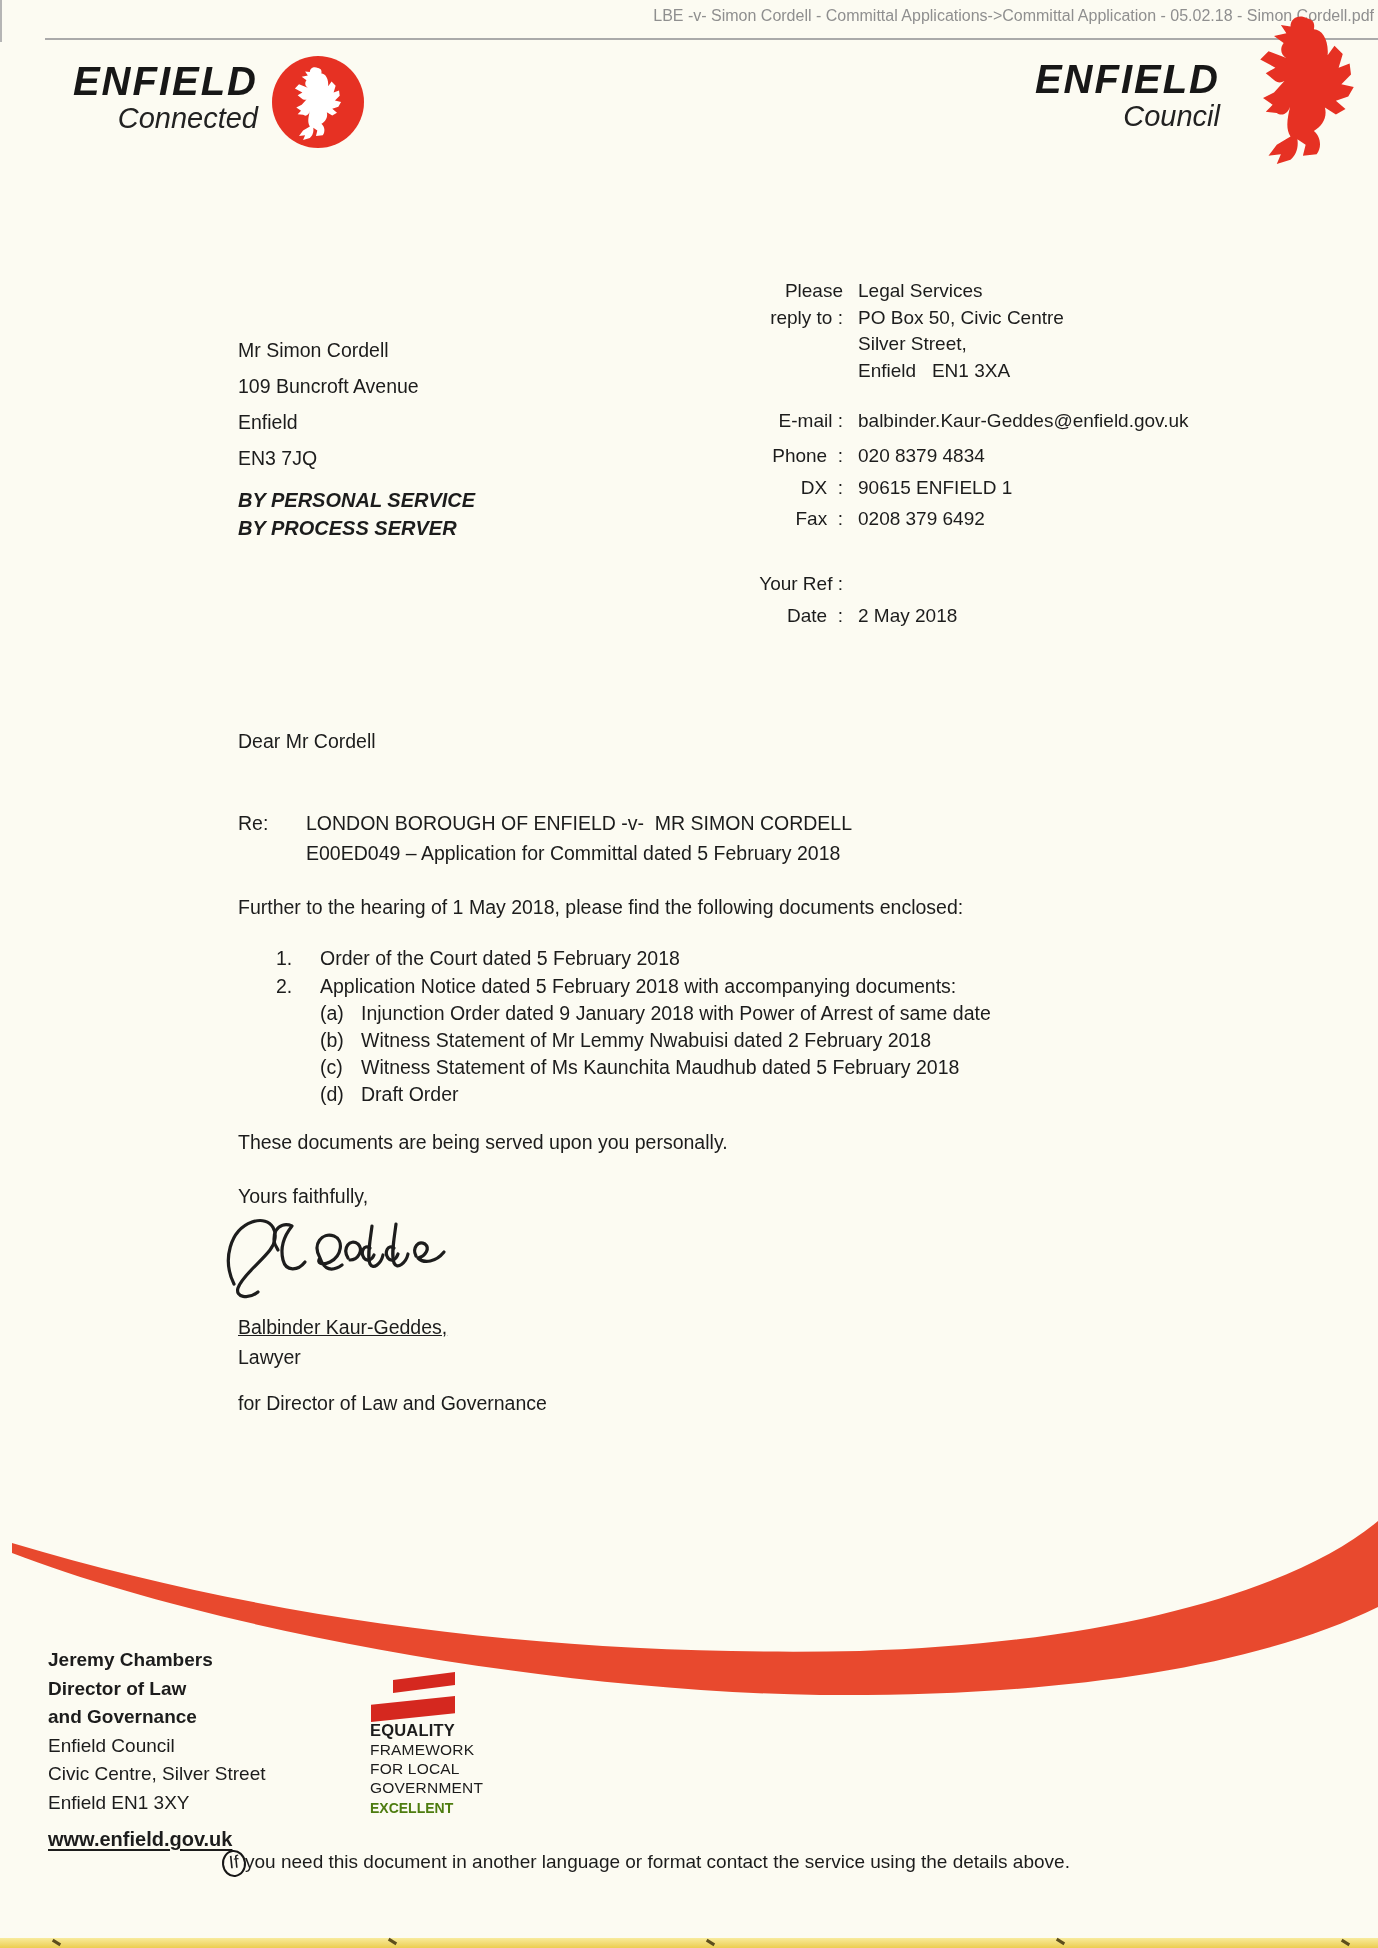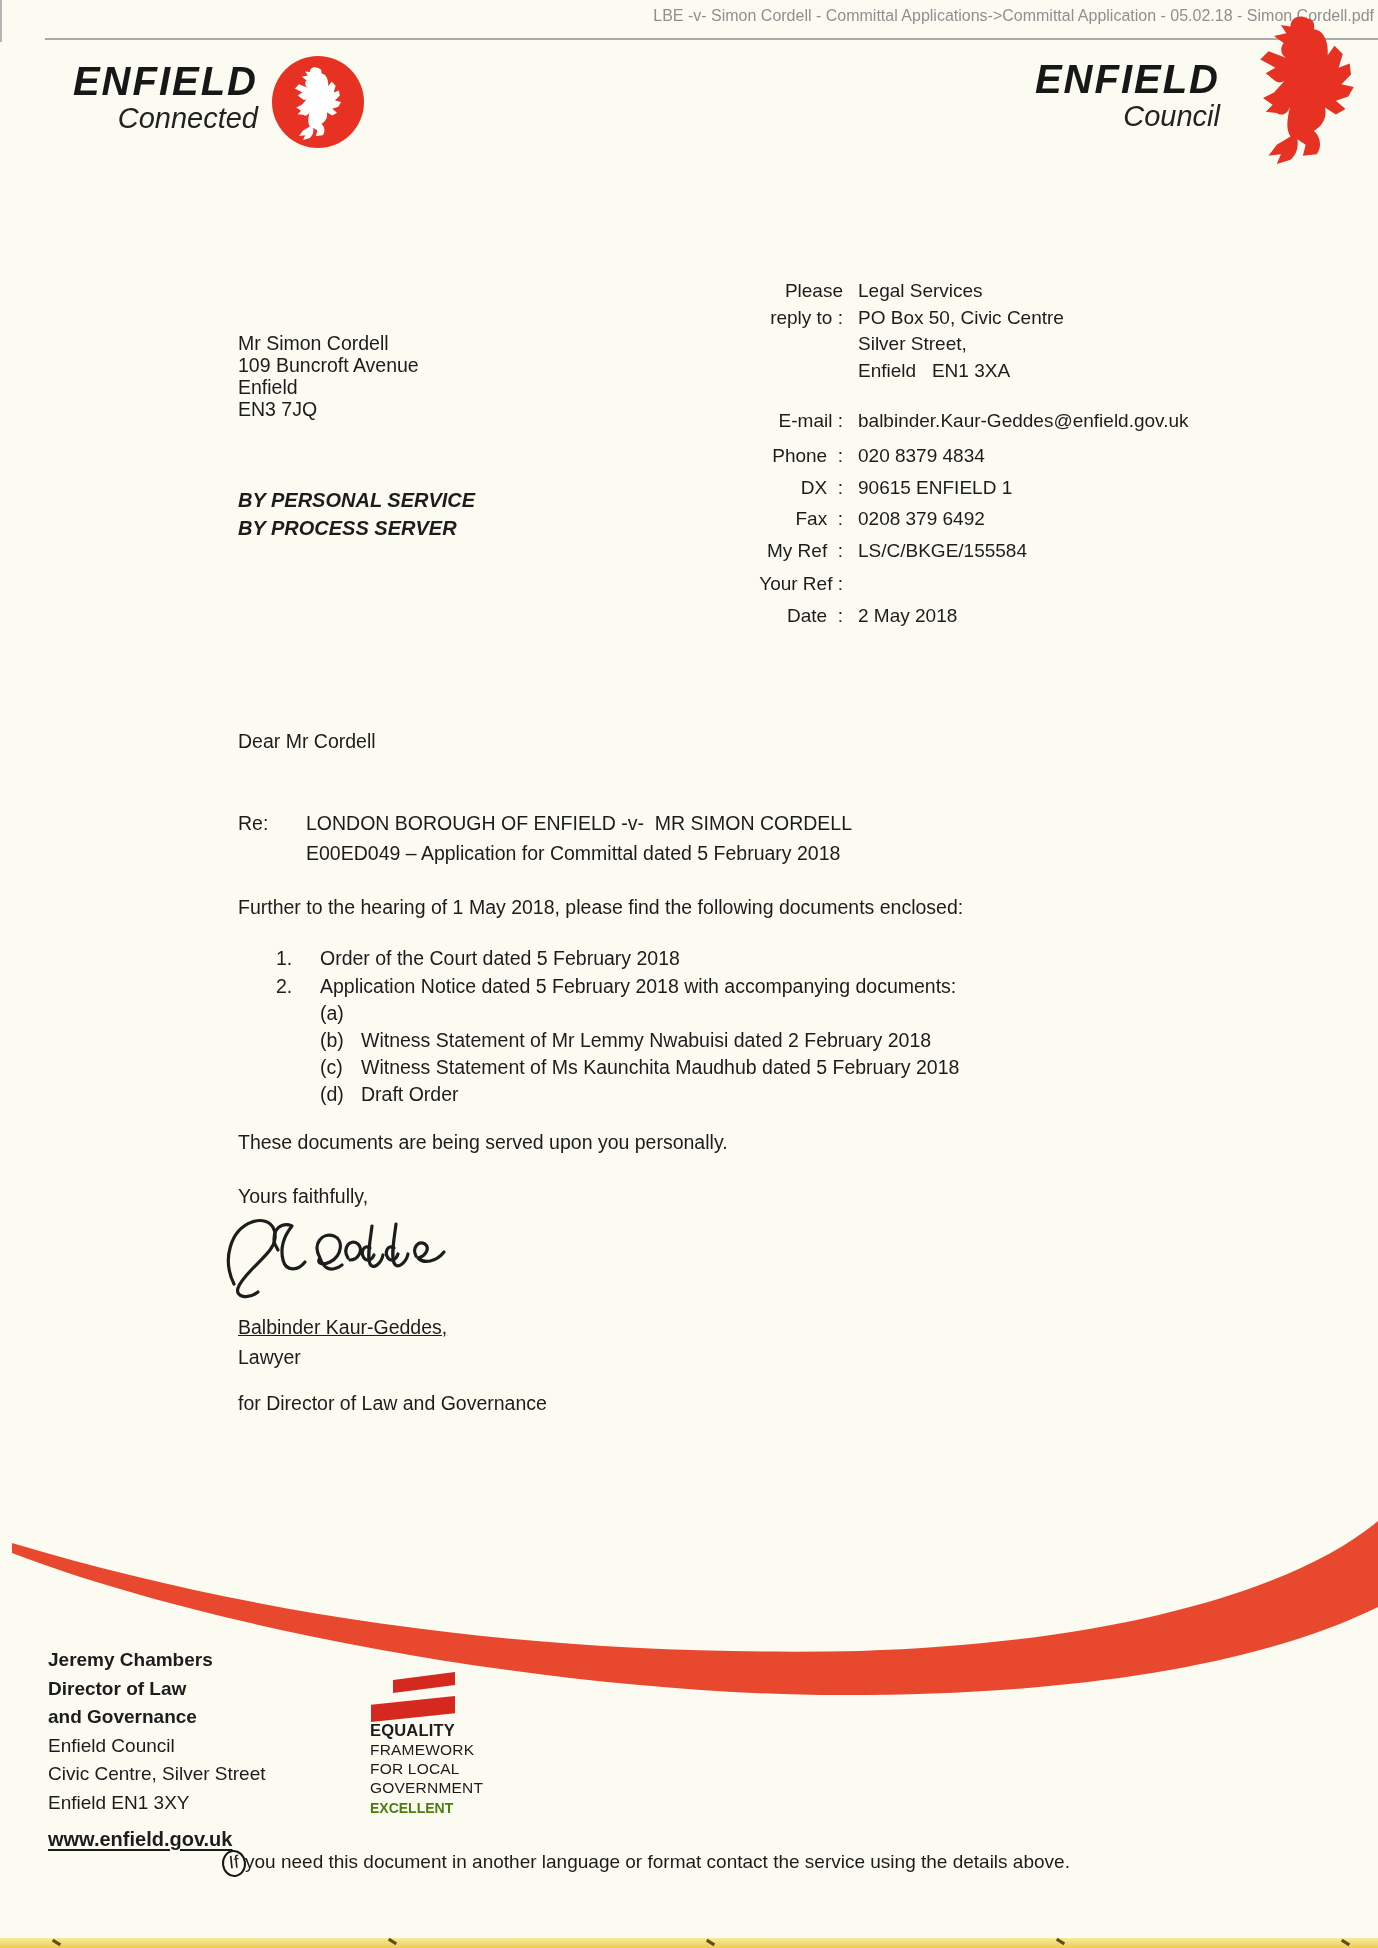--- a/index.html
+++ b/index.html
@@ -30,21 +30,21 @@
     color:#222; line-height:30px; margin-top:1px;
   }
   .roundel {
     position:absolute; left:272px; top:56px; width:92px; height:92px;
     background:#e63123; border-radius:50%;
   }
   .roundel svg { position:absolute; left:16px; top:10px; }
   .lion-right { position:absolute; left:1237px; top:14px; }
 
   
-  .recipient { position:absolute; left:238px; top:332px; font-size:19.5px; line-height:22px; white-space:pre-line; }
+  .recipient { position:absolute; left:238px; top:332px; font-size:19.5px; line-height:36px; white-space:pre-line; }
   .service-notice { position:absolute; left:238px; top:486px; font-size:20px; font-weight:700; font-style:italic; line-height:28px; white-space:pre-line; }
 
   
   .c-row { position:absolute; left:558px; white-space:nowrap; font-size:19px; }
   .c-label { display:inline-block; width:285px; text-align:right; vertical-align:top; white-space:pre-line; line-height:26.5px; }
   .c-value { display:inline-block; margin-left:15px; vertical-align:top; white-space:pre-line; line-height:26.5px; }
 
   
   .bodytext { position:absolute; font-size:19.5px; white-space:nowrap; }
   .bold { font-weight:400;text-align:right; }
@@ -128,23 +128,20 @@
   </div>
   <div class="c-row" style="top:443px;">
     <span class="c-label">Phone&nbsp; :</span><span class="c-value">020 8379 4834</span>
   </div>
   <div class="c-row" style="top:475px;">
     <span class="c-label">DX&nbsp; :</span><span class="c-value">90615 ENFIELD 1</span>
   </div>
   <div class="c-row" style="top:506px;">
     <span class="c-label">Fax&nbsp; :</span><span class="c-value">0208 379 6492</span>
   </div>
-  <div class="c-row" style="top:538px;">
-    <span class="c-label">My Ref&nbsp; :</span><span class="c-value">LS/C/BKGE/155584</span>
-  </div>
   <div class="c-row" style="top:571px;">
     <span class="c-label">Your Ref :</span><span class="c-value"></span>
   </div>
   <div class="c-row" style="top:603px;">
     <span class="c-label">Date&nbsp; :</span><span class="c-value">2 May 2018</span>
   </div>
 
   <div class="bodytext" style="left:238px; top:730px;">Dear Mr Cordell</div>
 
   <div class="bodytext bold" style="left:238px; top:812px;">Re:</div>
@@ -152,20 +149,21 @@
   <div class="bodytext bold" style="left:306px; top:842px;">E00ED049 – Application for Committal dated 5 February 2018</div>
 
   <div class="bodytext" style="left:238px; top:896px;">Further to the hearing of 1 May 2018, please find the following documents enclosed:</div>
 
   <div class="bodytext" style="left:276px; top:947px;">1.</div>
   <div class="bodytext" style="left:320px; top:947px;">Order of the Court dated 5 February 2018</div>
   <div class="bodytext" style="left:276px; top:975px;">2.</div>
   <div class="bodytext" style="left:320px; top:975px;">Application Notice dated 5 February 2018 with accompanying documents:</div>
 
   <div class="bodytext" style="left:320px; top:1002px;">(a)</div>
+  <div class="bodytext" style="left:361px; top:1002px;">Injunction Order dated 9 January 2018 with Power of Arrest of same date</div>
   <div class="bodytext" style="left:320px; top:1029px;">(b)</div>
   <div class="bodytext" style="left:361px; top:1029px;">Witness Statement of Mr Lemmy Nwabuisi dated 2 February 2018</div>
   <div class="bodytext" style="left:320px; top:1056px;">(c)</div>
   <div class="bodytext" style="left:361px; top:1056px;">Witness Statement of Ms Kaunchita Maudhub dated 5 February 2018</div>
   <div class="bodytext" style="left:320px; top:1083px;">(d)</div>
   <div class="bodytext" style="left:361px; top:1083px;">Draft Order</div>
 
   <div class="bodytext" style="left:238px; top:1131px;">These documents are being served upon you personally.</div>
   <div class="bodytext" style="left:238px; top:1185px;">Yours faithfully,</div>
 

